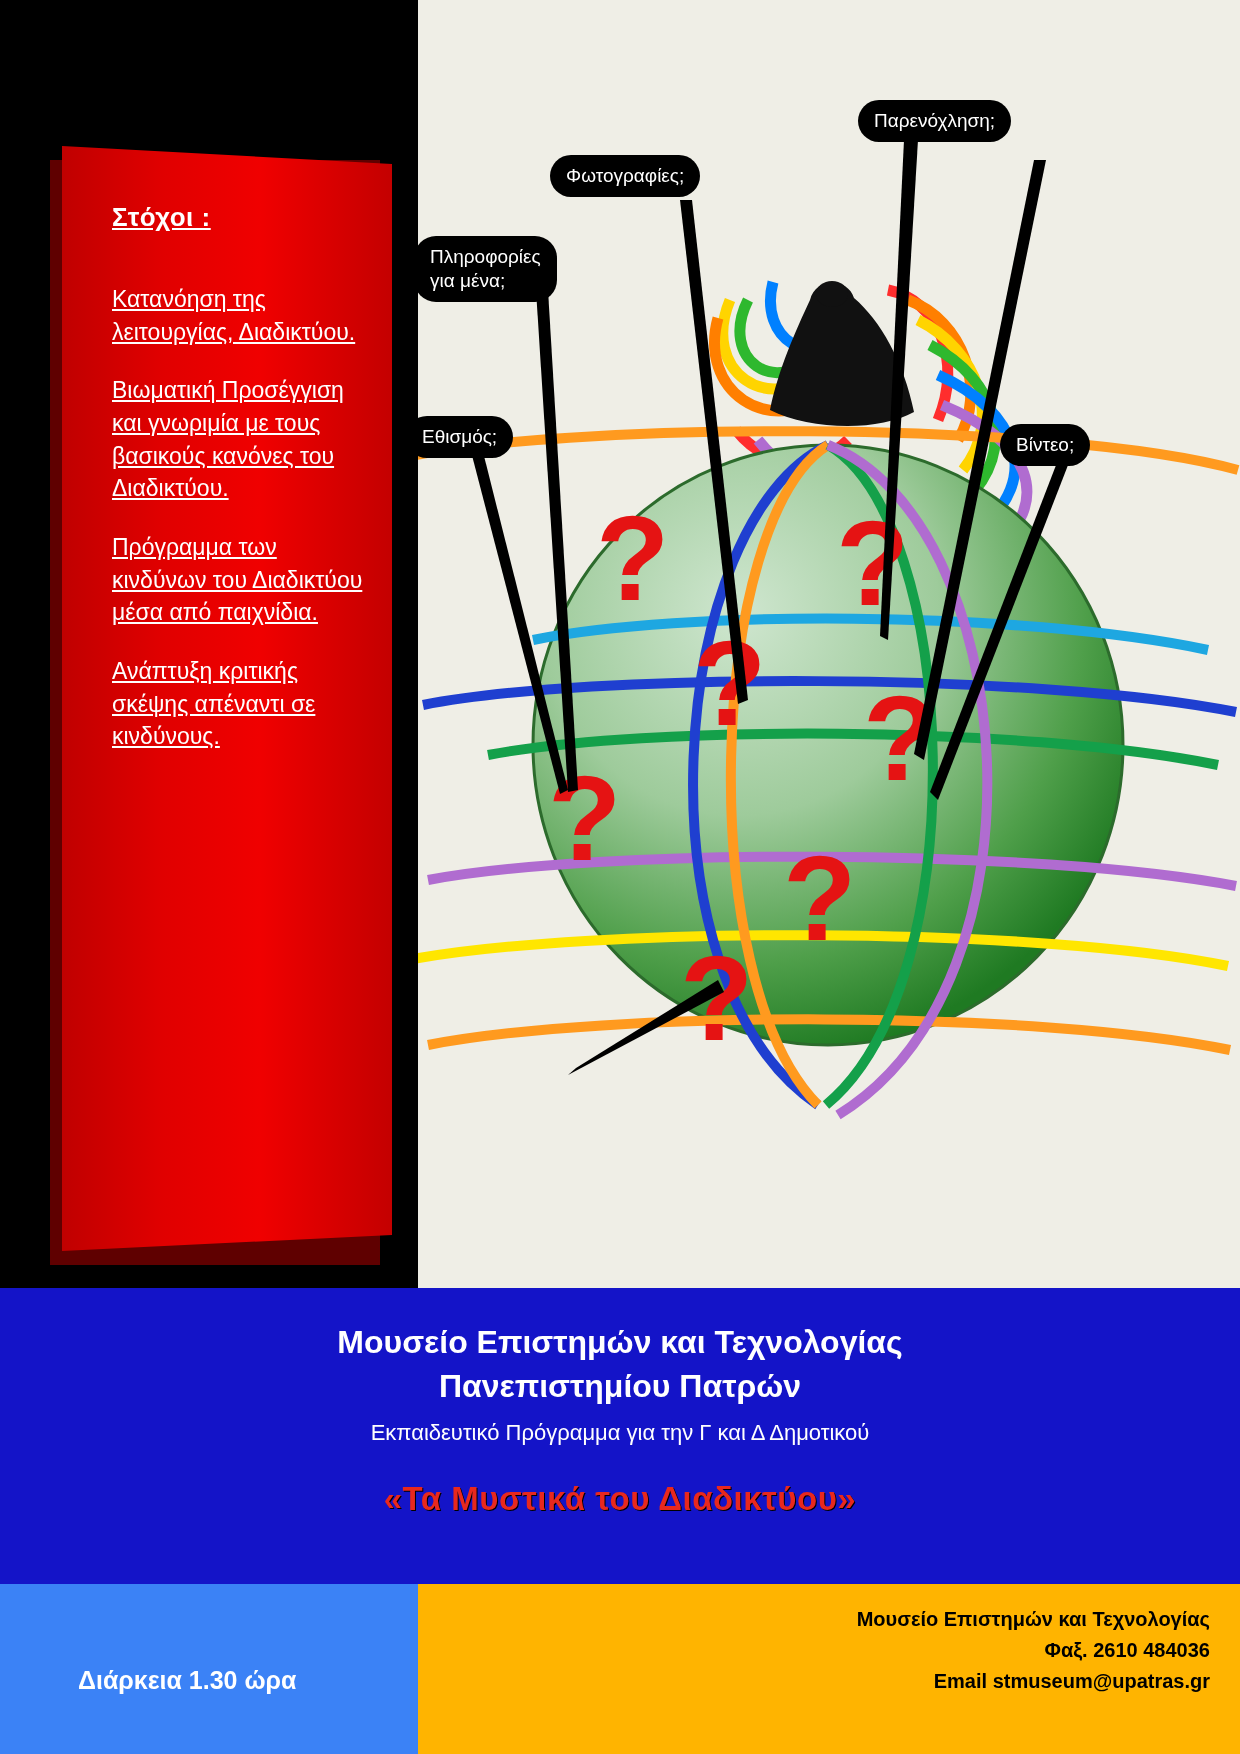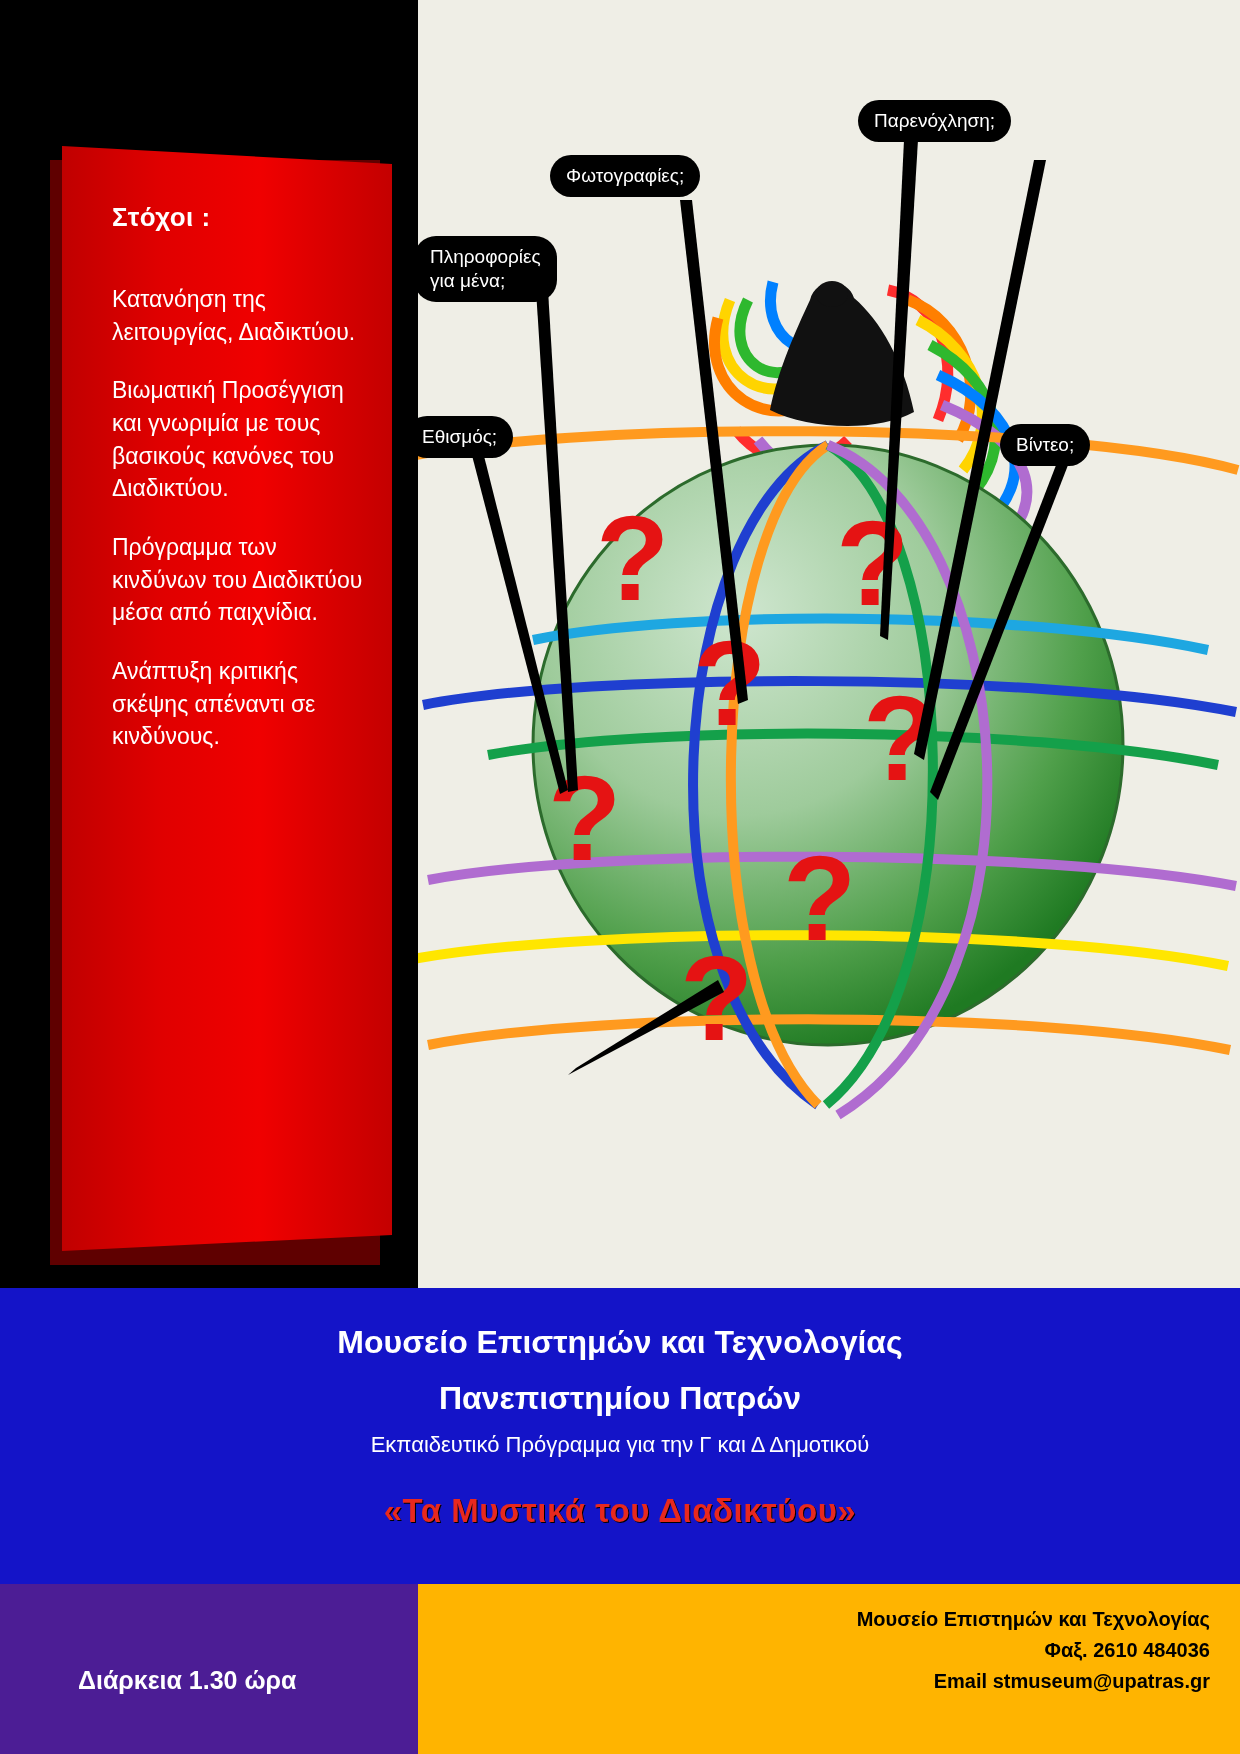--- a/index.html
+++ b/index.html
@@ -25,20 +25,21 @@
     transform:skewY(0deg);
     clip-path:polygon(0 0,100% 0,100% 100%,0 100%);
   }
   .goals{
     position:absolute;left:62px;top:146px;width:330px;height:1105px;
     background:linear-gradient(90deg,#c00000 0%,#e00000 30%,#f00000 60%,#c40000 100%);
     clip-path:polygon(0 0, 100% 18px, 100% calc(100% - 16px), 0 100%);
     box-sizing:border-box;
     padding:56px 28px 20px 50px;
     color:#fff;
+    text-decoration:underline;
   }
   .goals h2{
     margin:0 0 50px 0;
     font-size:26px;font-weight:bold;letter-spacing:.5px;
   }
   .goals p{
     margin:0 0 26px 0;
     font-size:23px;line-height:1.42;
   }
 
@@ -62,21 +63,21 @@
   .blue-band .t1{margin-top:34px;font-size:32px;font-weight:bold;line-height:1.25;}
   .blue-band .t2{margin-top:14px;font-size:22px;}
   .blue-band .t3{
     margin-top:34px;font-size:33px;font-weight:bold;color:#e8281e;
     text-shadow:1px 1px 0 #000;
     letter-spacing:.5px;
   }
 
   
   .bottom-left{
-    position:absolute;left:0;top:1584px;width:418px;height:170px;background:#4c1d95;color:#fff;
+    position:absolute;left:0;top:1584px;width:418px;height:170px;background:#3b82f6;color:#fff;
   }
   .bottom-left .dur{
     position:absolute;left:78px;top:82px;font-size:25px;font-weight:bold;
   }
   .bottom-right{
     position:absolute;left:418px;top:1584px;width:822px;height:170px;background:#ffb400;color:#000;
     text-align:right;box-sizing:border-box;padding:20px 30px 0 0;
   }
   .bottom-right div{font-size:20px;font-weight:bold;line-height:1.55;}
 </style>
@@ -172,21 +173,21 @@
     <div class="bubble" style="left:440px;top:100px;">Παρενόχληση;</div>
     <div class="bubble" style="left:132px;top:155px;">Φωτογραφίες;</div>
     <div class="bubble" style="left:-4px;top:236px;">Πληροφορίες
 για μένα;</div>
     <div class="bubble" style="left:-12px;top:416px;">Εθισμός;</div>
     <div class="bubble" style="left:582px;top:424px;">Βίντεο;</div>
   </div>
 
   <div class="blue-band">
     <div class="t1">Μουσείο  Επιστημών και Τεχνολογίας</div>
-    <div class="t1" style="margin-top:16px">Πανεπιστημίου Πατρών</div>
+    <div class="t1" style="margin-top:4px">Πανεπιστημίου Πατρών</div>
     <div class="t2">Εκπαιδευτικό Πρόγραμμα για την Γ και Δ Δημοτικού</div>
     <div class="t3">«Τα Μυστικά του Διαδικτύου»</div>
   </div>
 
   <div class="bottom-left">
     <div class="dur">Διάρκεια  1.30 ώρα</div>
   </div>
   <div class="bottom-right">
     <div>Μουσείο Επιστημών και Τεχνολογίας</div>
     <div>Φαξ. 2610 484036</div>

